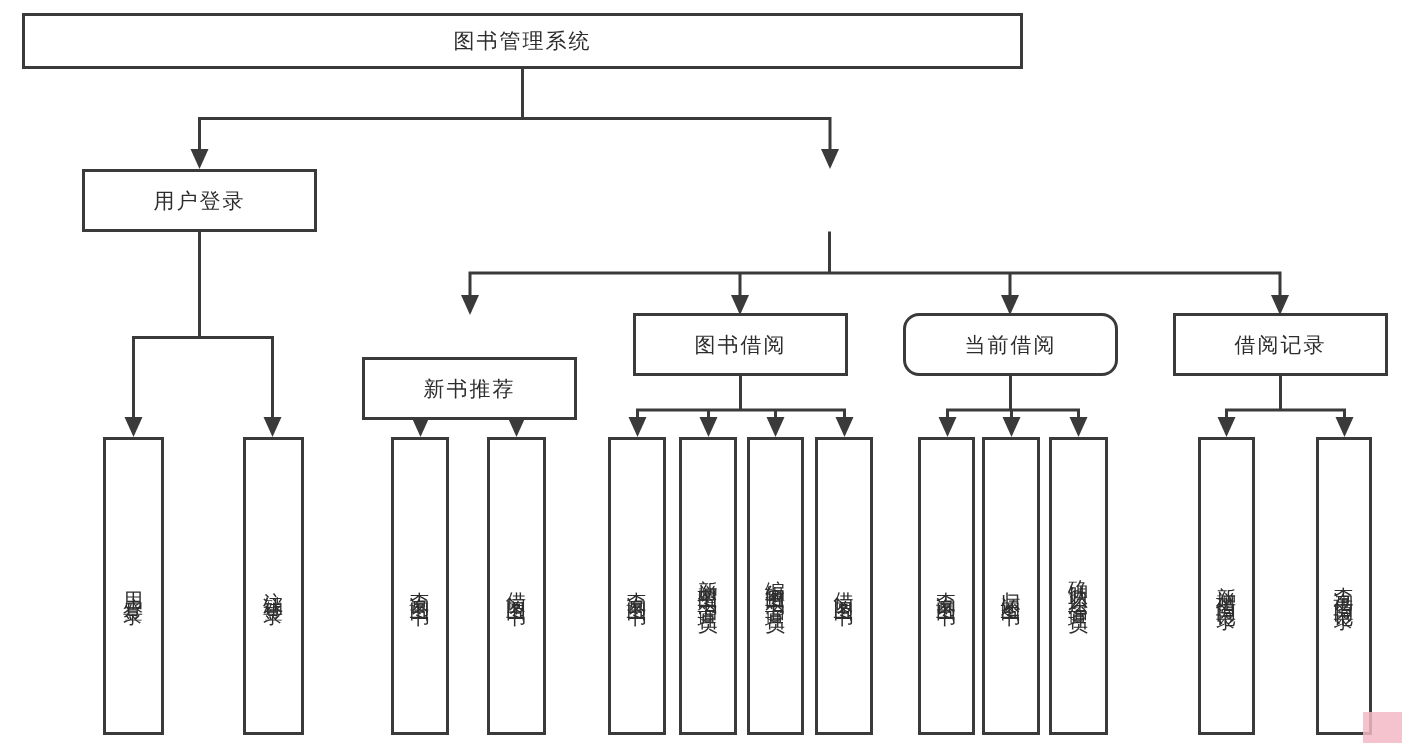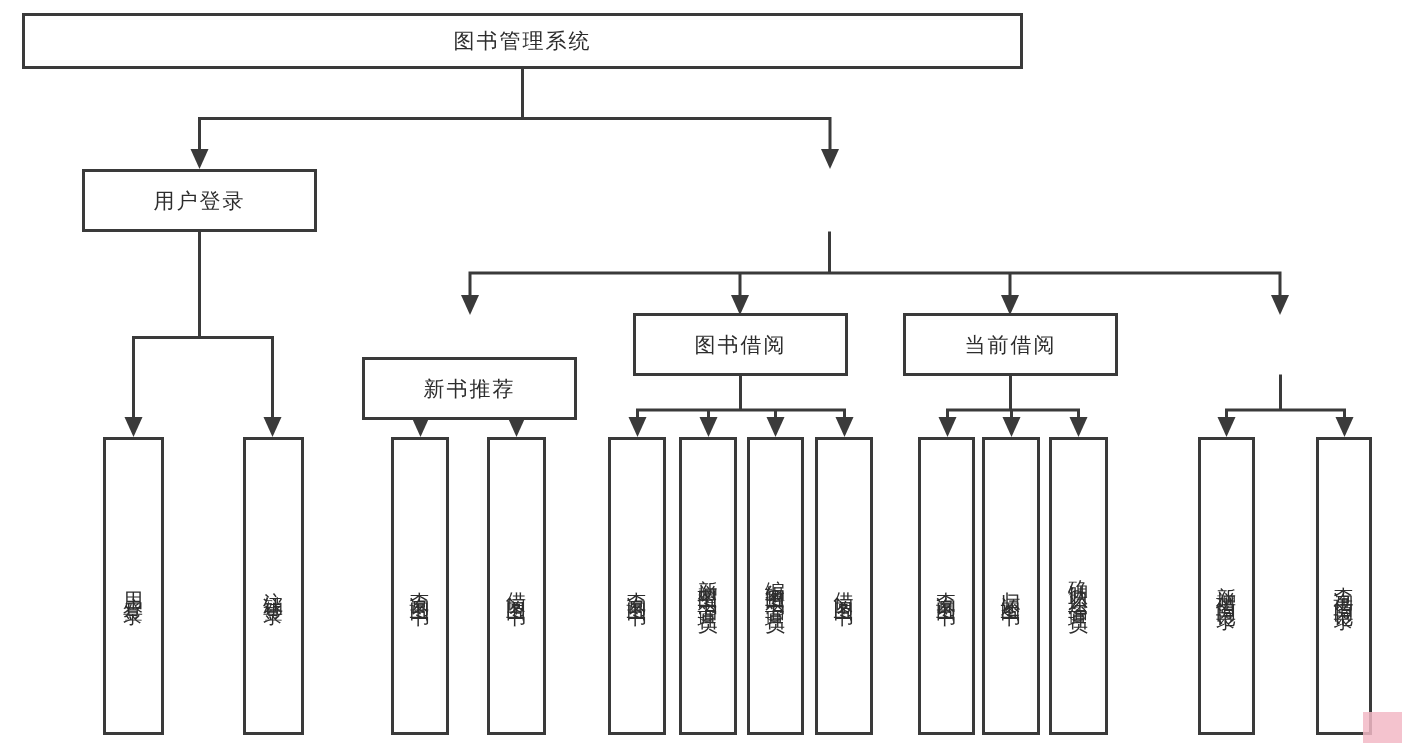--- a/index.html
+++ b/index.html
@@ -78,21 +78,22 @@
       <polygon points="1335.5,417 1353.5,417 1344.5,437"></polygon>
     </g>
   </svg>
 
   <div class="box" style="left:22px;top:13px;width:1001px;height:56px;">图书管理系统</div>
 
   <div class="box" style="left:82px;top:169px;width:235px;height:63px;">用户登录</div>
 
   <div class="box" style="left:362px;top:313px;width:215px;height:63px;margin-top:44px;">新书推荐</div>
   <div class="box" style="left:633px;top:313px;width:215px;height:63px;">图书借阅</div>
-  <div class="box" style="left:903px;top:313px;width:215px;height:63px;">当前借阅</div>
+  <div class="box" style="left:903px;top:313px;width:215px;height:63px;border-radius:16px;">当前借阅</div>
+  <div class="box" style="left:1173px;top:313px;width:215px;height:63px;">借阅记录</div>
 
   <div class="vbox" style="left:103px;width:61px;">
     <span>用户登录</span>
   </div>
   <div class="vbox" style="left:243px;width:61px;">
     <span>注销登录</span>
   </div>
 
   <div class="vbox" style="left:391px;width:58px;">
     <span>查询图书</span>

